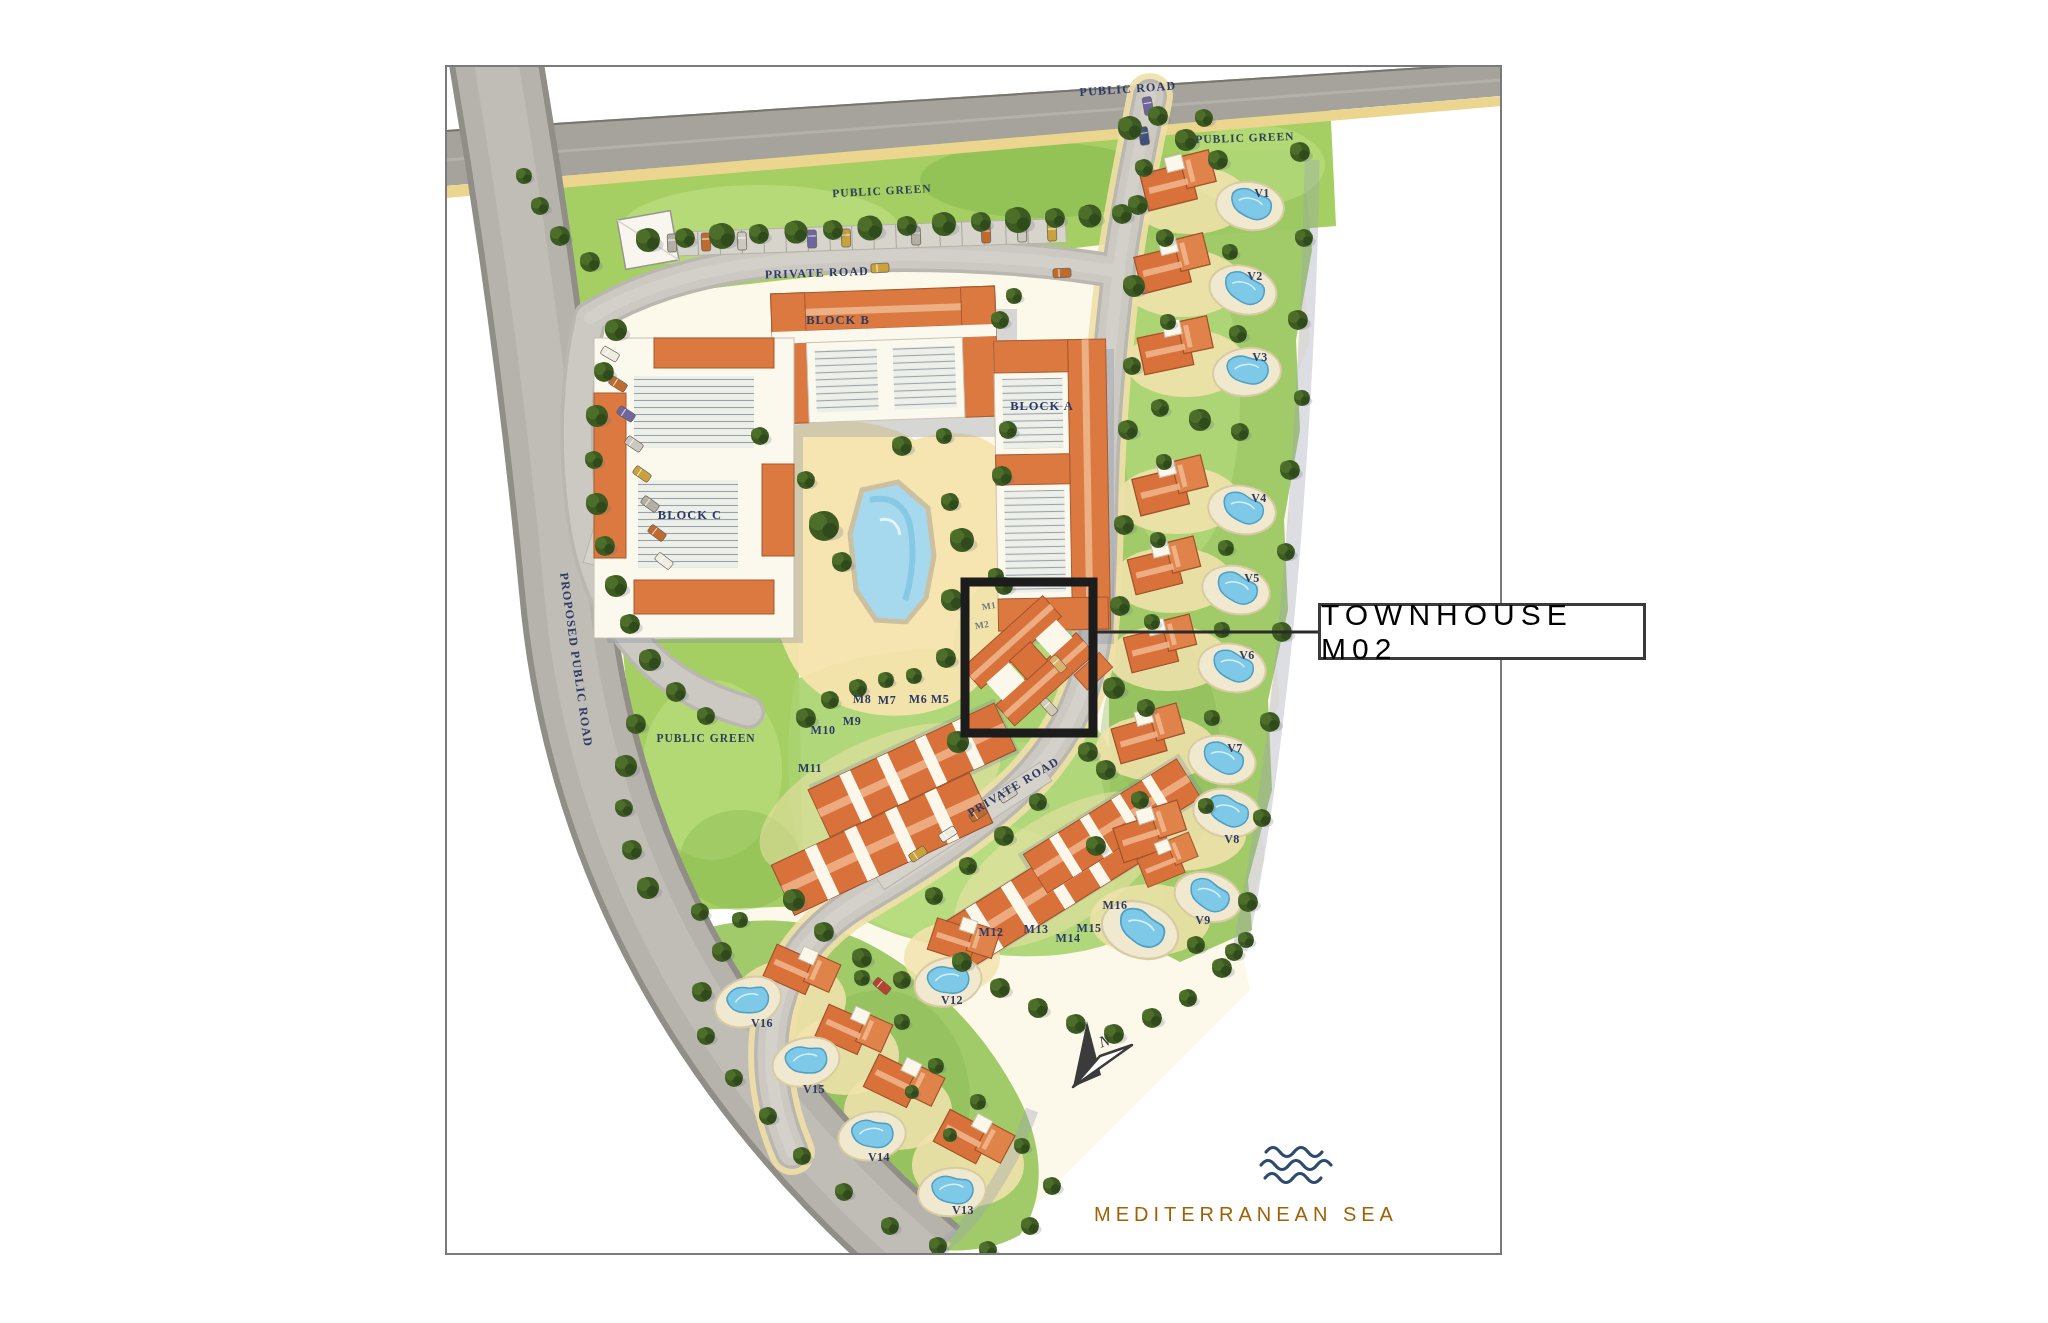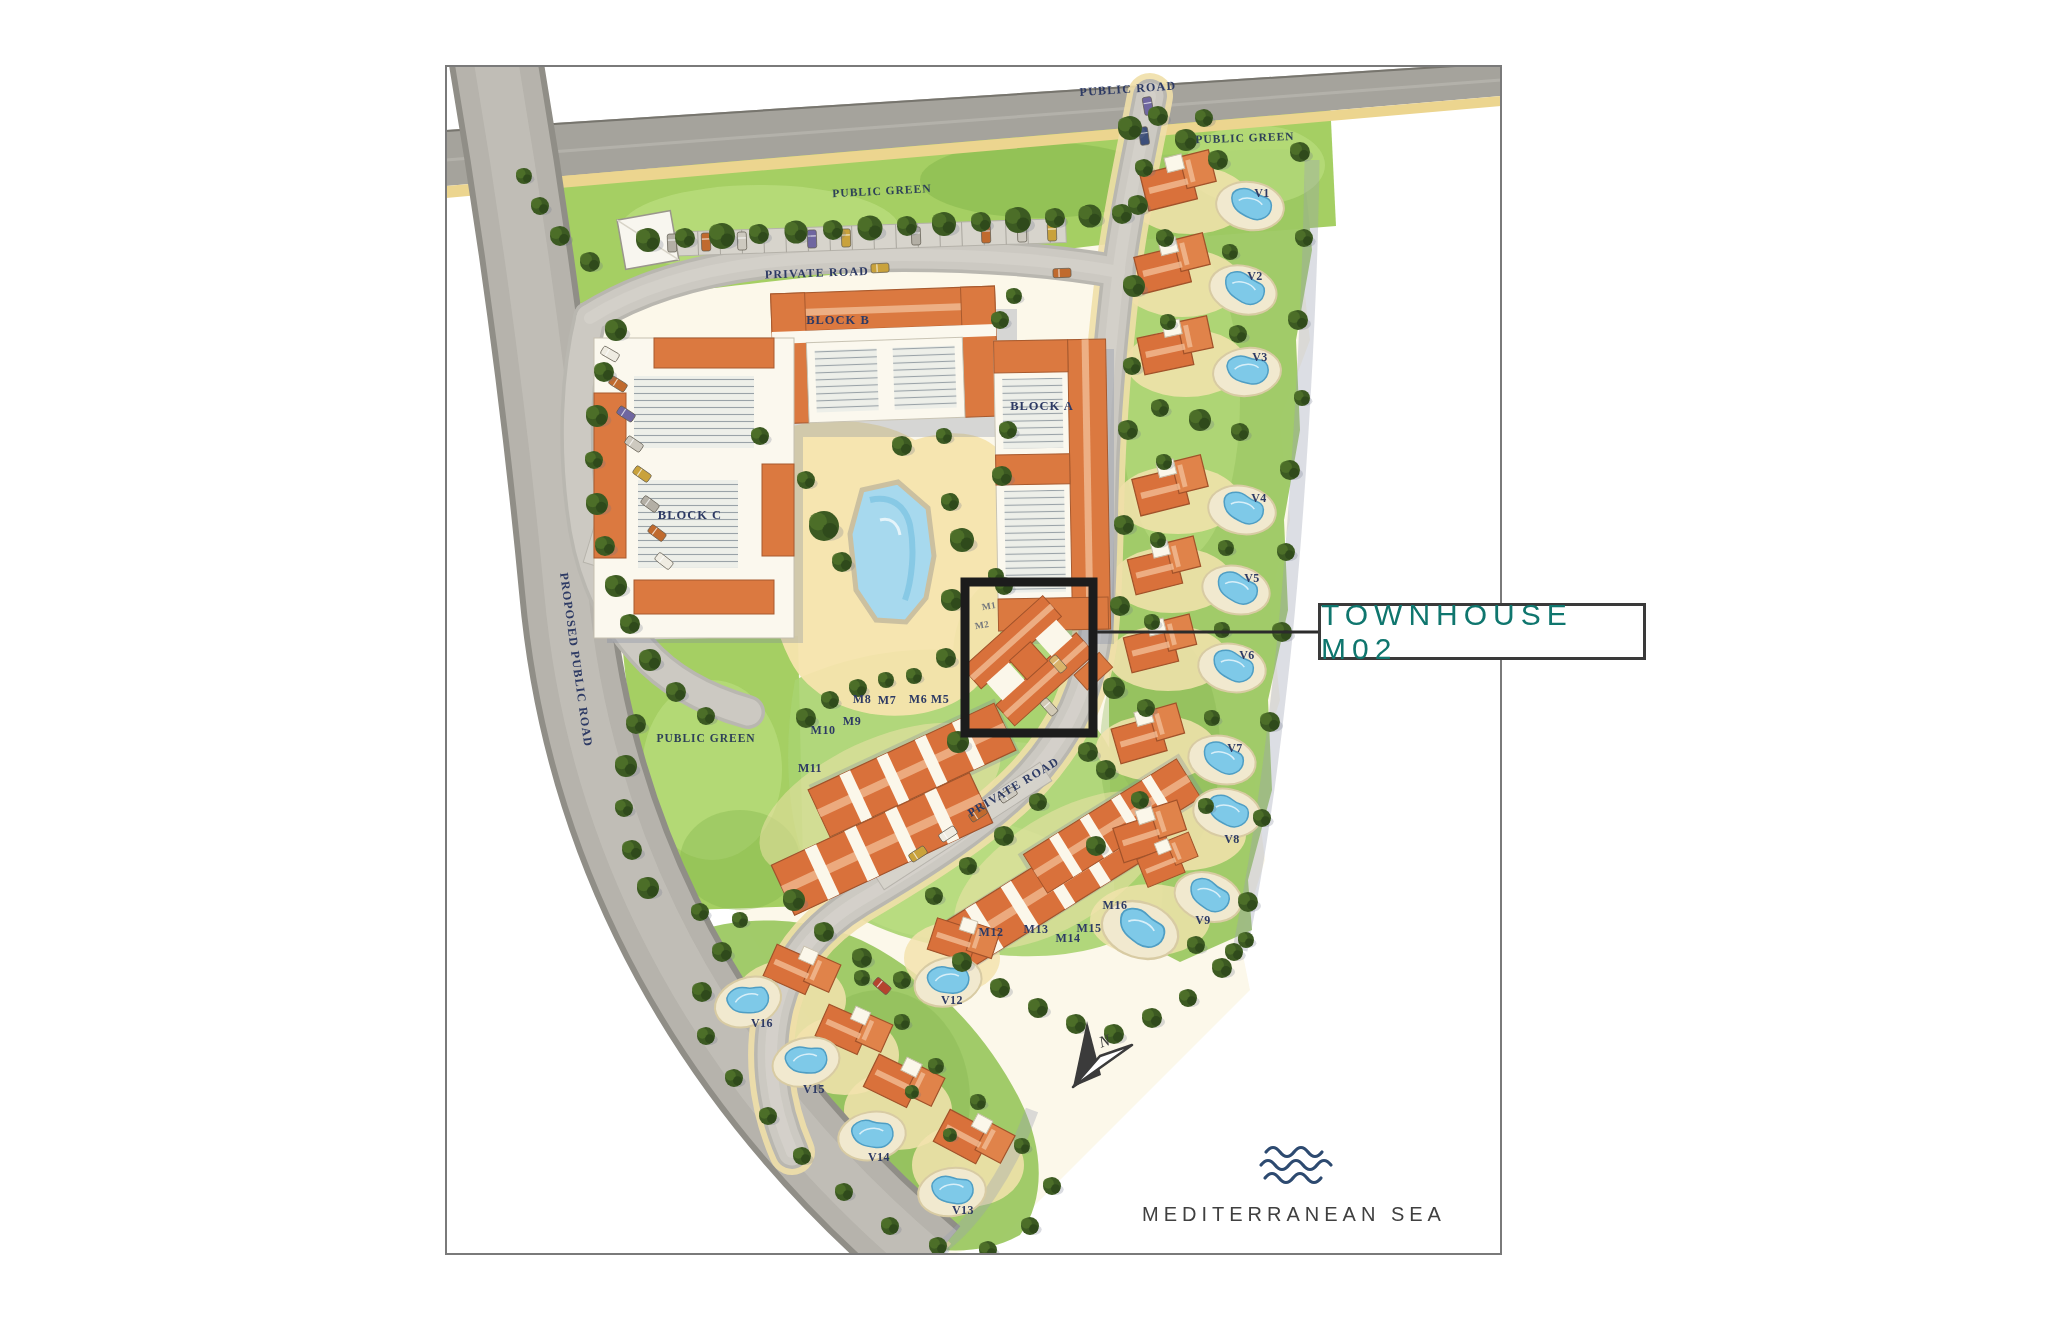--- a/index.html
+++ b/index.html
@@ -13,24 +13,24 @@
   text.green{font-size:11.5px;letter-spacing:1px;fill:#2e4158;}
   text.block{font-size:12.5px;letter-spacing:1px;}
   text.unit{font-size:12px;letter-spacing:.5px;}
   text.unitsm{font-size:9.5px;opacity:.65;}
   text.north-n{font-family:"Liberation Serif",serif;font-style:italic;font-size:16px;
                fill:#3b3b3b;text-anchor:middle;}
   
   .callout-box{position:absolute;left:1318px;top:603px;width:328px;height:57px;
                background:#ffffff;border:3px solid #3a3a3a;box-sizing:border-box;
                display:flex;align-items:center;justify-content:center;}
-  .callout-box span{font-size:30px;letter-spacing:6px;color:#0f766e;font-weight:400;}
+  .callout-box span{font-size:30px;letter-spacing:6px;color:#000000;font-weight:400;}
   
-  .sea-label{position:absolute;left:1094px;top:1203px;width:400px;text-align:center;
-             font-size:20px;letter-spacing:5px;color:#404040;}
+  .sea-label{position:absolute;left:1046px;top:1203px;width:400px;text-align:center;
+             font-size:20px;letter-spacing:5px;color:#a16207;}
 </style>
 </head>
 <body>
 
 <div class="stage">
 
 <svg width="2048" height="1323" viewBox="0 0 2048 1323">
   <defs>
     <clipPath id="frameClip">
           <rect x="446" y="66" width="1055" height="1188"></rect>

